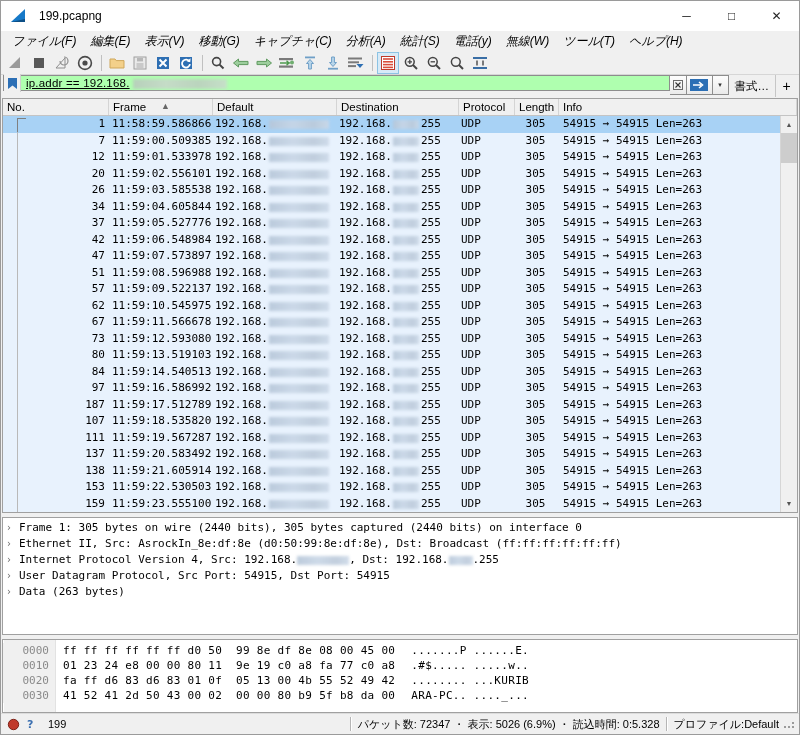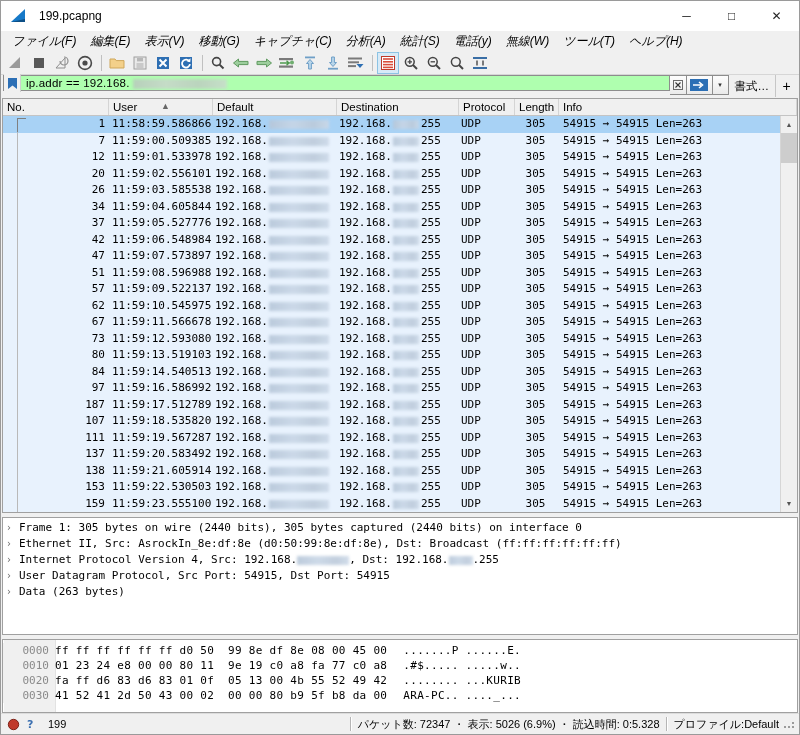--- a/index.html
+++ b/index.html
@@ -100,20 +100,21 @@
     padding: 0 2px;
   }
   .filter-input-wrap {
     flex: 1;
     display: flex;
     align-items: center;
     background: #afffaf;
     border: 1px solid #8d8d8d;
     height: 16px;
     position: relative;
+    text-decoration: underline;
   }
   .bookmark-icon {
     width: 17px; height: 18px;
     display: flex; align-items: center; justify-content: center;
     background: #f0f0f0;
     border-right: 1px solid #cfcfcf;
     flex: 0 0 auto;
   }
   .filter-text {
     font-family: "Liberation Sans", sans-serif;
@@ -333,21 +334,21 @@
     line-height: 15px;
     white-space: pre;
   }
   .b-off {
     width: 52px;
     color: #8a8a8a;
     background: #f0f0f0;
     text-align: right;
     padding-right: 6px;
   }
-  .b-hex { letter-spacing: 0.3px; }
+  .b-hex { padding-left: 8px; letter-spacing: 0.3px; }
   .b-asc { padding-left: 16px; letter-spacing: 0.3px; }
   .bytes-offcol {
     position: absolute;
     left: 1px; top: 0; bottom: 0;
     width: 52px;
     background: #f0f0f0;
     border-right: 1px solid #e2e2e2;
     z-index: 0;
   }
   .bline { position: relative; z-index: 1; }
@@ -566,21 +567,21 @@
       </svg>
     </div>
     <div class="filter-drop">▾</div>
     <div class="filter-extra">書式…</div>
     <div class="filter-plus">+</div>
   </div>
 
   <div class="packet-list">
     <div class="plist-head" id="plist-head">
         <div class="th" style="width: 106px;"><span>No.</span></div>
-        <div class="th" style="width: 104px;"><span>User</span><span class="sort-caret" style="left: 52px;">▲</span></div>
+        <div class="th" style="width: 104px;"><span>Frame</span><span class="sort-caret" style="left: 52px;">▲</span></div>
         <div class="th" style="width: 124px;"><span>Default</span></div>
         <div class="th" style="width: 122px;"><span>Destination</span></div>
         <div class="th" style="width: 56px;"><span>Protocol</span></div>
         <div class="th" style="width: 44px;"><span>Length</span></div>
         <div class="th" style="flex: 1 1 0%;"><span>Info</span></div>
       </div>
     <div class="plist-body">
       <div class="tree-bracket"></div>
       <div class="tree-bracket-line"></div>
       <div id="plist-rows">

